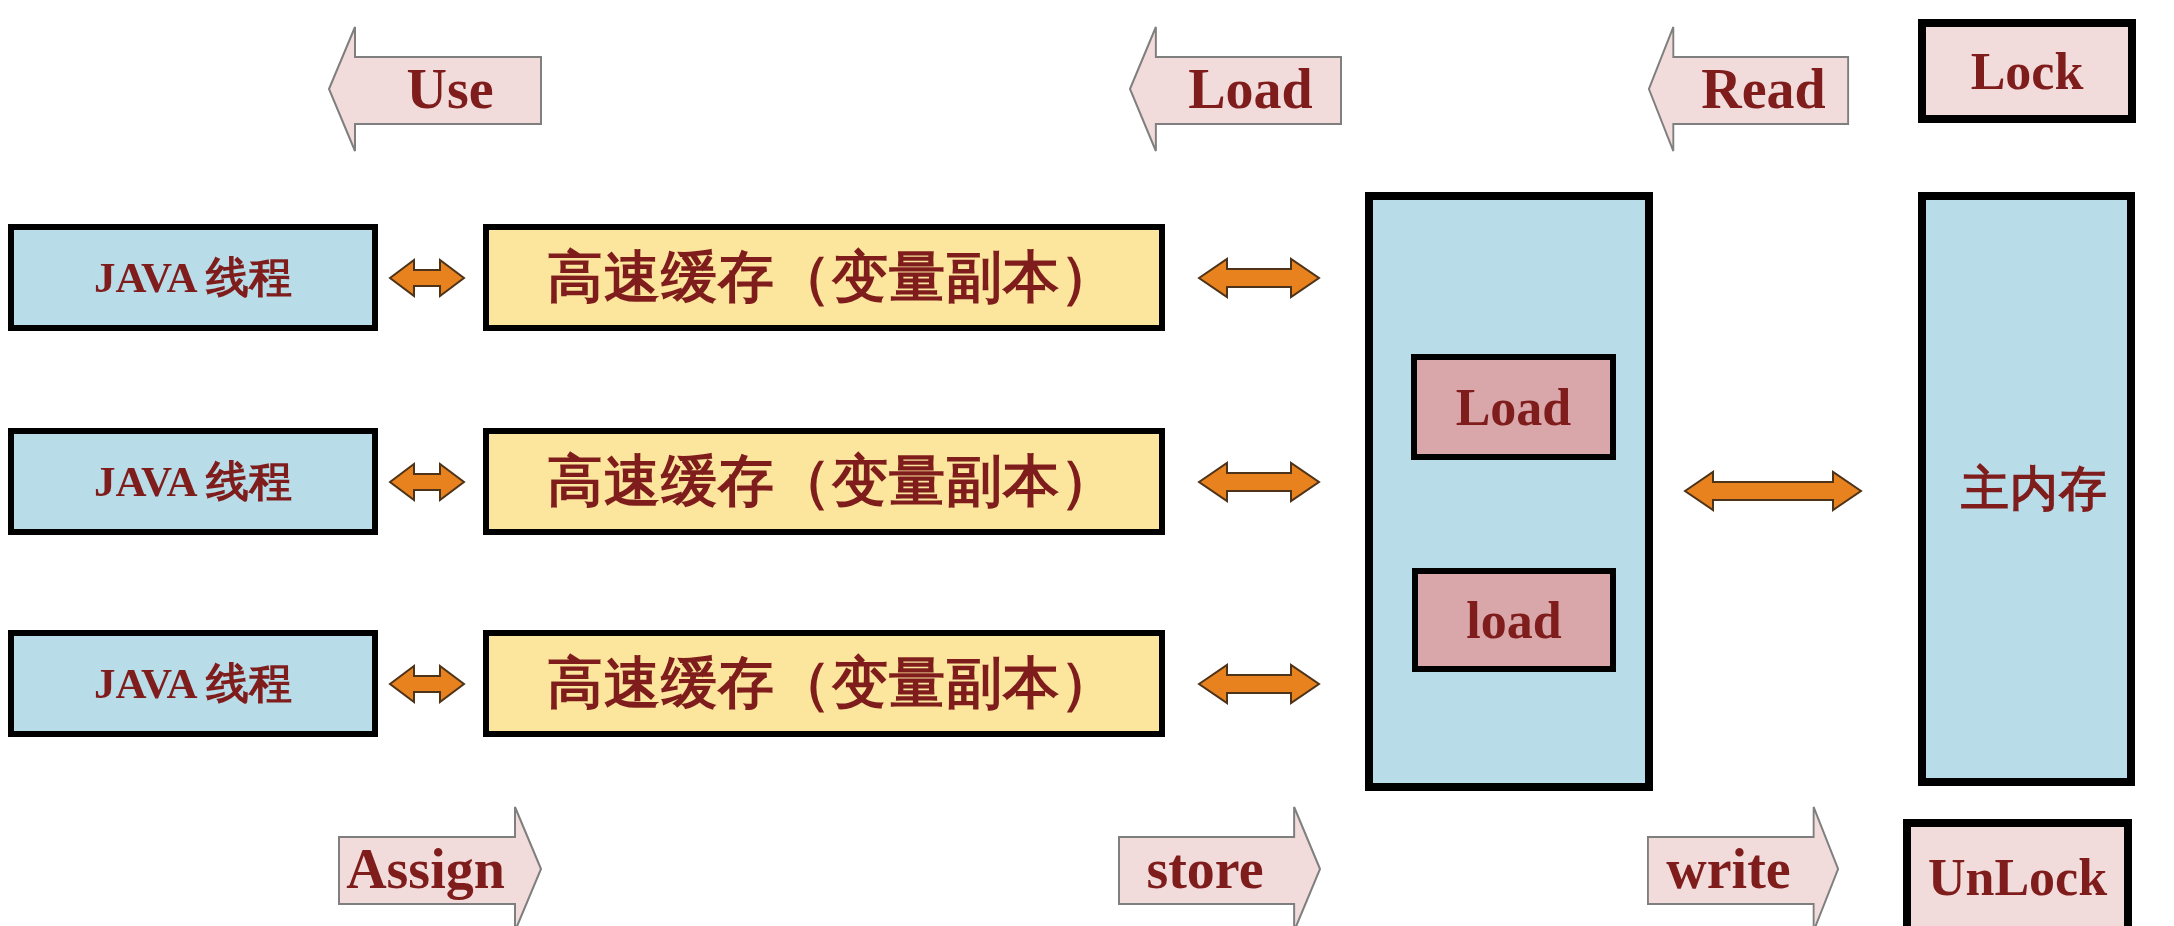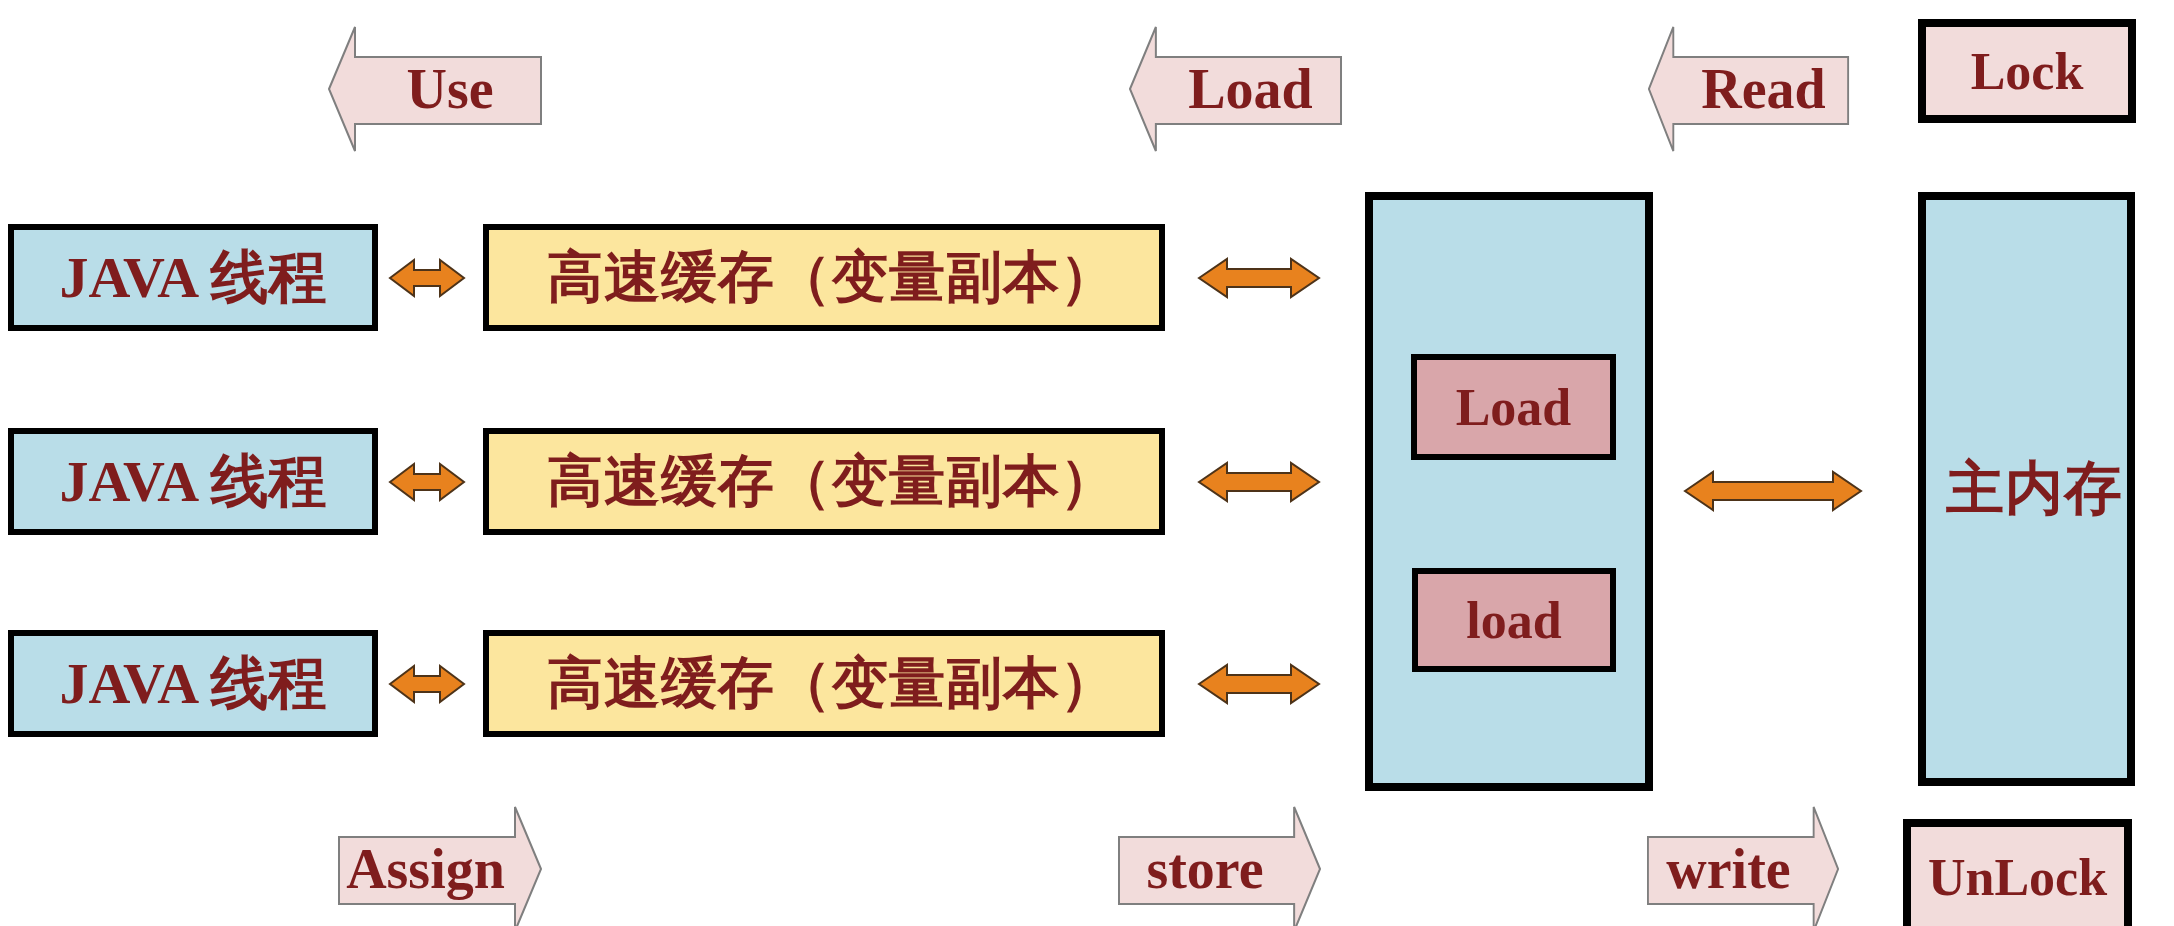--- a/index.html
+++ b/index.html
@@ -11,21 +11,21 @@
     position:absolute;box-sizing:border-box;border:6px solid #000;
     display:flex;align-items:center;justify-content:center;text-align:center;
   }
   .box.thick{border-width:8px;}
   .blue{background:var(--c-blue,#b9dde8);}
   .yellow{background:var(--c-yellow,#fce69e);}
   .pinkfill{background:var(--c-pink,#f2dcdb);}
   .rose{background:var(--c-rose,#d9a6aa);}
   .t-serif-mid{font-family:"Liberation Serif",serif;font-weight:bold;font-size:52px;}
   .t-cjk{font-family:"Liberation Sans",sans-serif;font-weight:bold;font-size:56px;letter-spacing:1px;padding-left:16px;}
-  .t-thread{font-family:"Liberation Serif",serif;font-weight:bold;font-size:58px;}
+  .t-thread{font-family:"Liberation Serif",serif;font-weight:bold;font-size:43px;}
   
   .barrow{position:absolute;}
   .barrow svg{display:block;width:100%;height:100%;}
   .barrow .shape{fill:var(--c-pink,#f2dcdb);stroke:var(--c-pink_stroke,#7f7f7f);stroke-width:2;}
   .barrow .lbl{
     position:absolute;inset:0;display:flex;align-items:center;justify-content:center;
     font-family:"Liberation Serif",serif;font-weight:bold;font-size:56px;
   }
   .barrow.left .lbl{padding-left:30px;}
   .barrow.right .lbl{padding-right:30px;}
@@ -124,21 +124,21 @@
   <div class="box rose t-serif-mid" style="left:1412px;top:552px;width:204px;height:104px;">
     <span>load</span>
   </div>
 
   <div class="darrow" style="left:1683px;top:453px;width:180px;height:44px;">
     <svg viewBox="0 0 180 44" preserveAspectRatio="none">
       <polygon class="shape" points="2,22 30,3 30,13 150,13 150,3 178,22 150,41 150,31 30,31 30,41"></polygon>
     </svg>
   </div>
 
-  <div class="box thick blue t-cjk" style="left:1918px;top:176px;width:217px;height:594px;font-size:58px;">
+  <div class="box thick blue t-cjk" style="left:1918px;top:176px;width:217px;height:594px;font-size:48px;">
     <span>主内存</span>
   </div>
 
   <div class="barrow right" style="left:1118px;top:788px;width:204px;height:130px;">
     <svg viewBox="0 0 205 130" preserveAspectRatio="none">
       <polygon class="shape" points="203,65 177,3 177,33 1,33 1,100 177,100 177,127"></polygon>
     </svg>
     <span class="lbl">store</span>
   </div>
 

